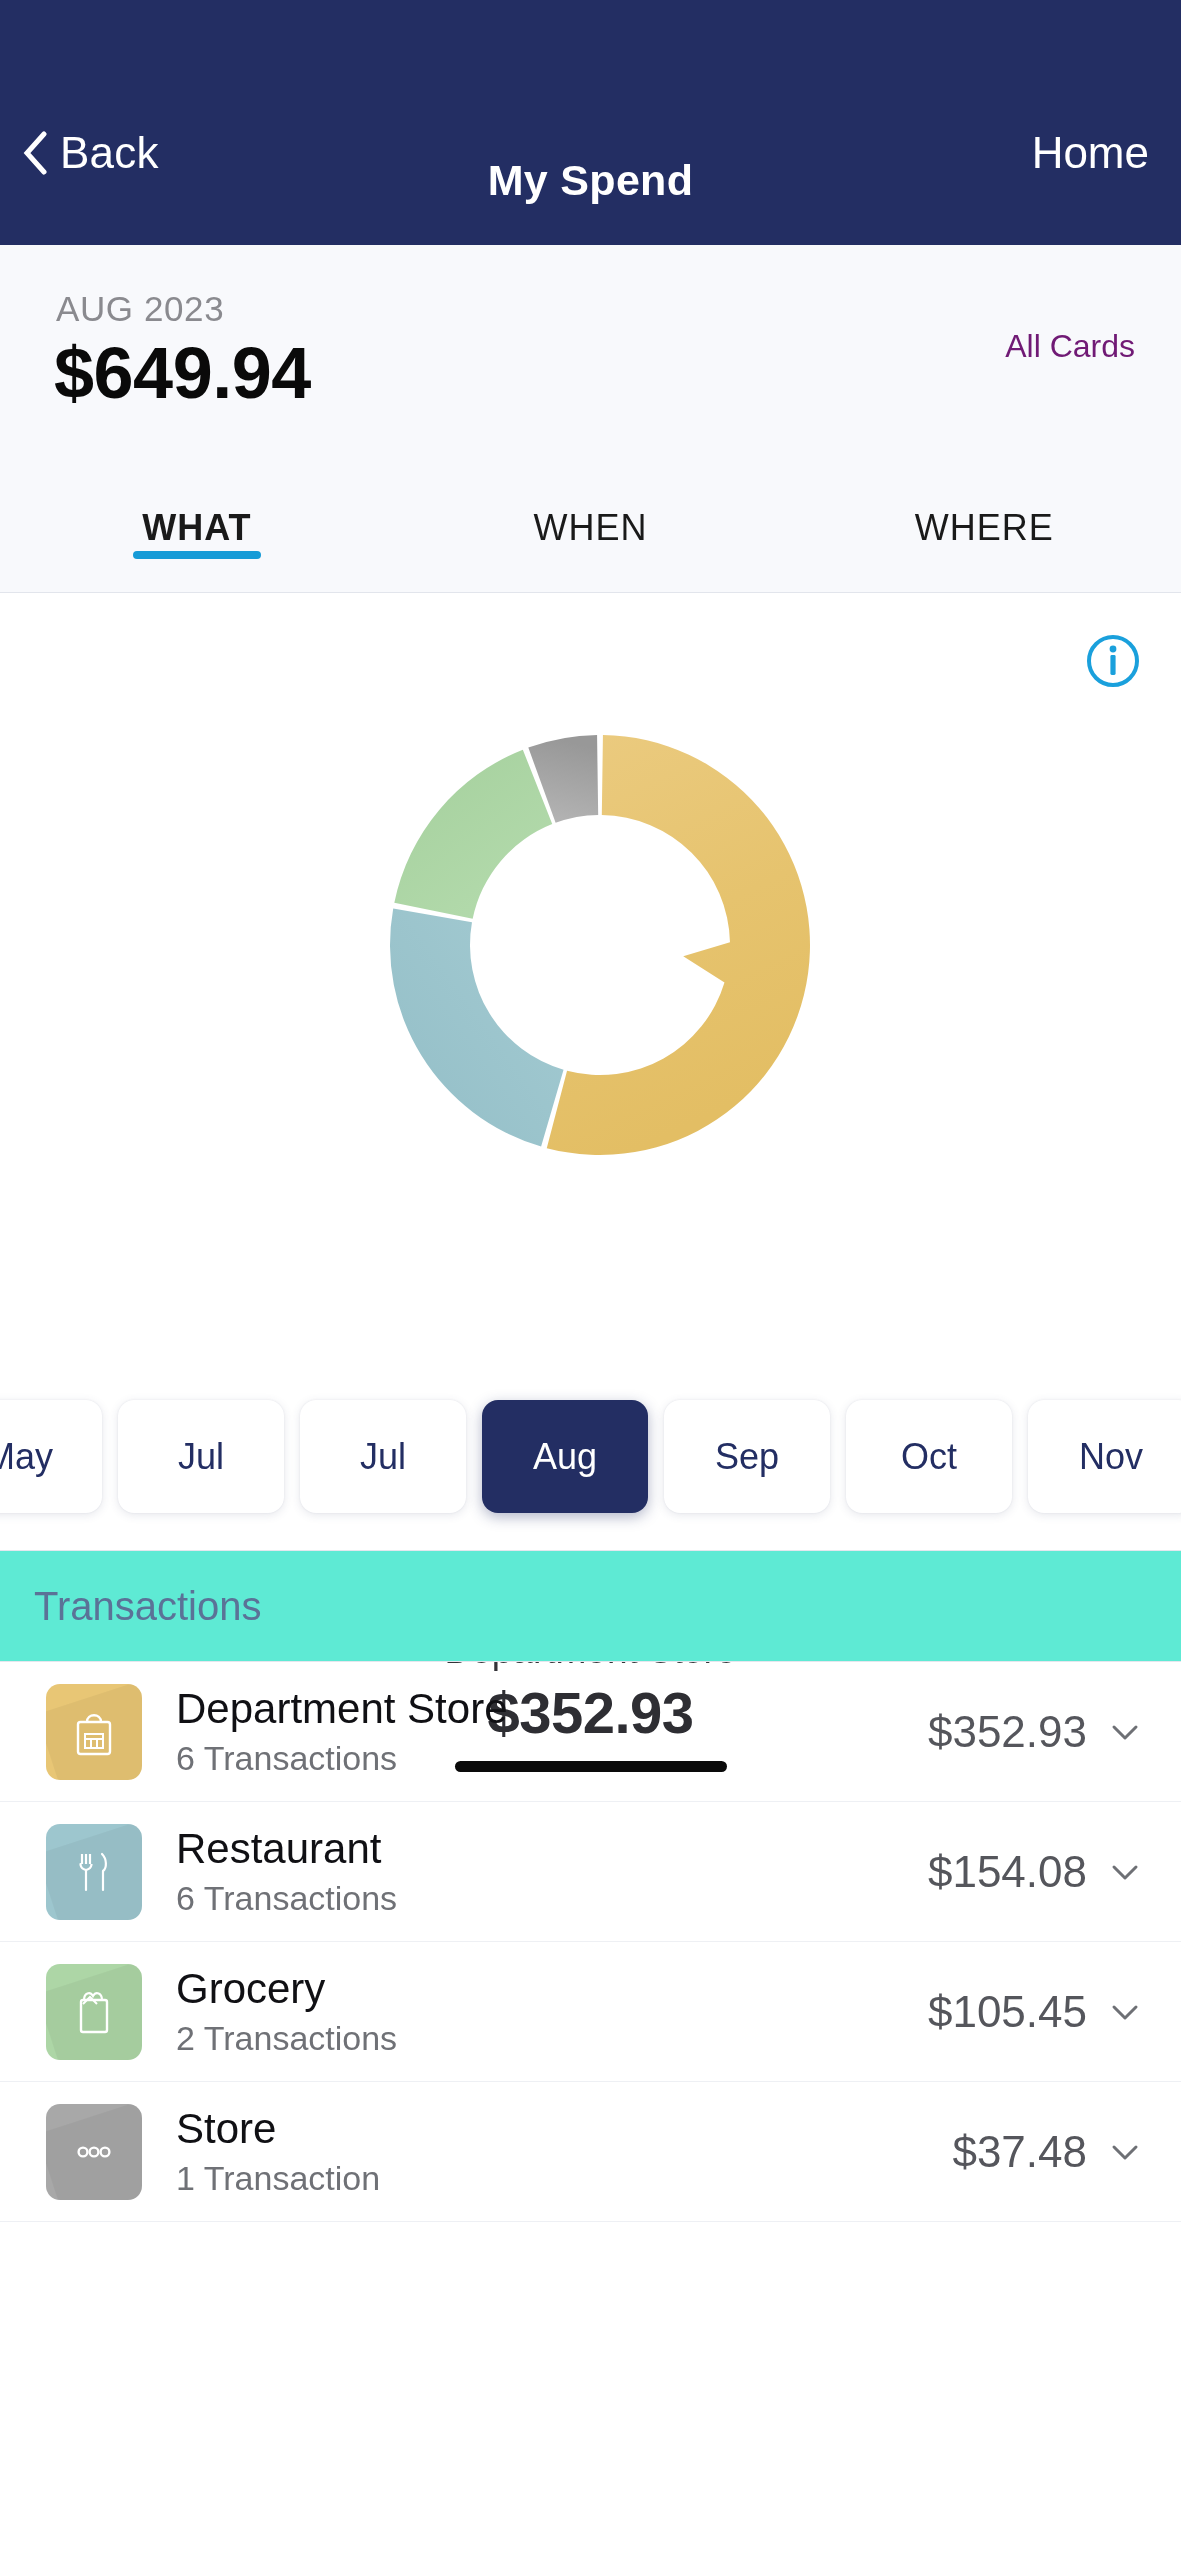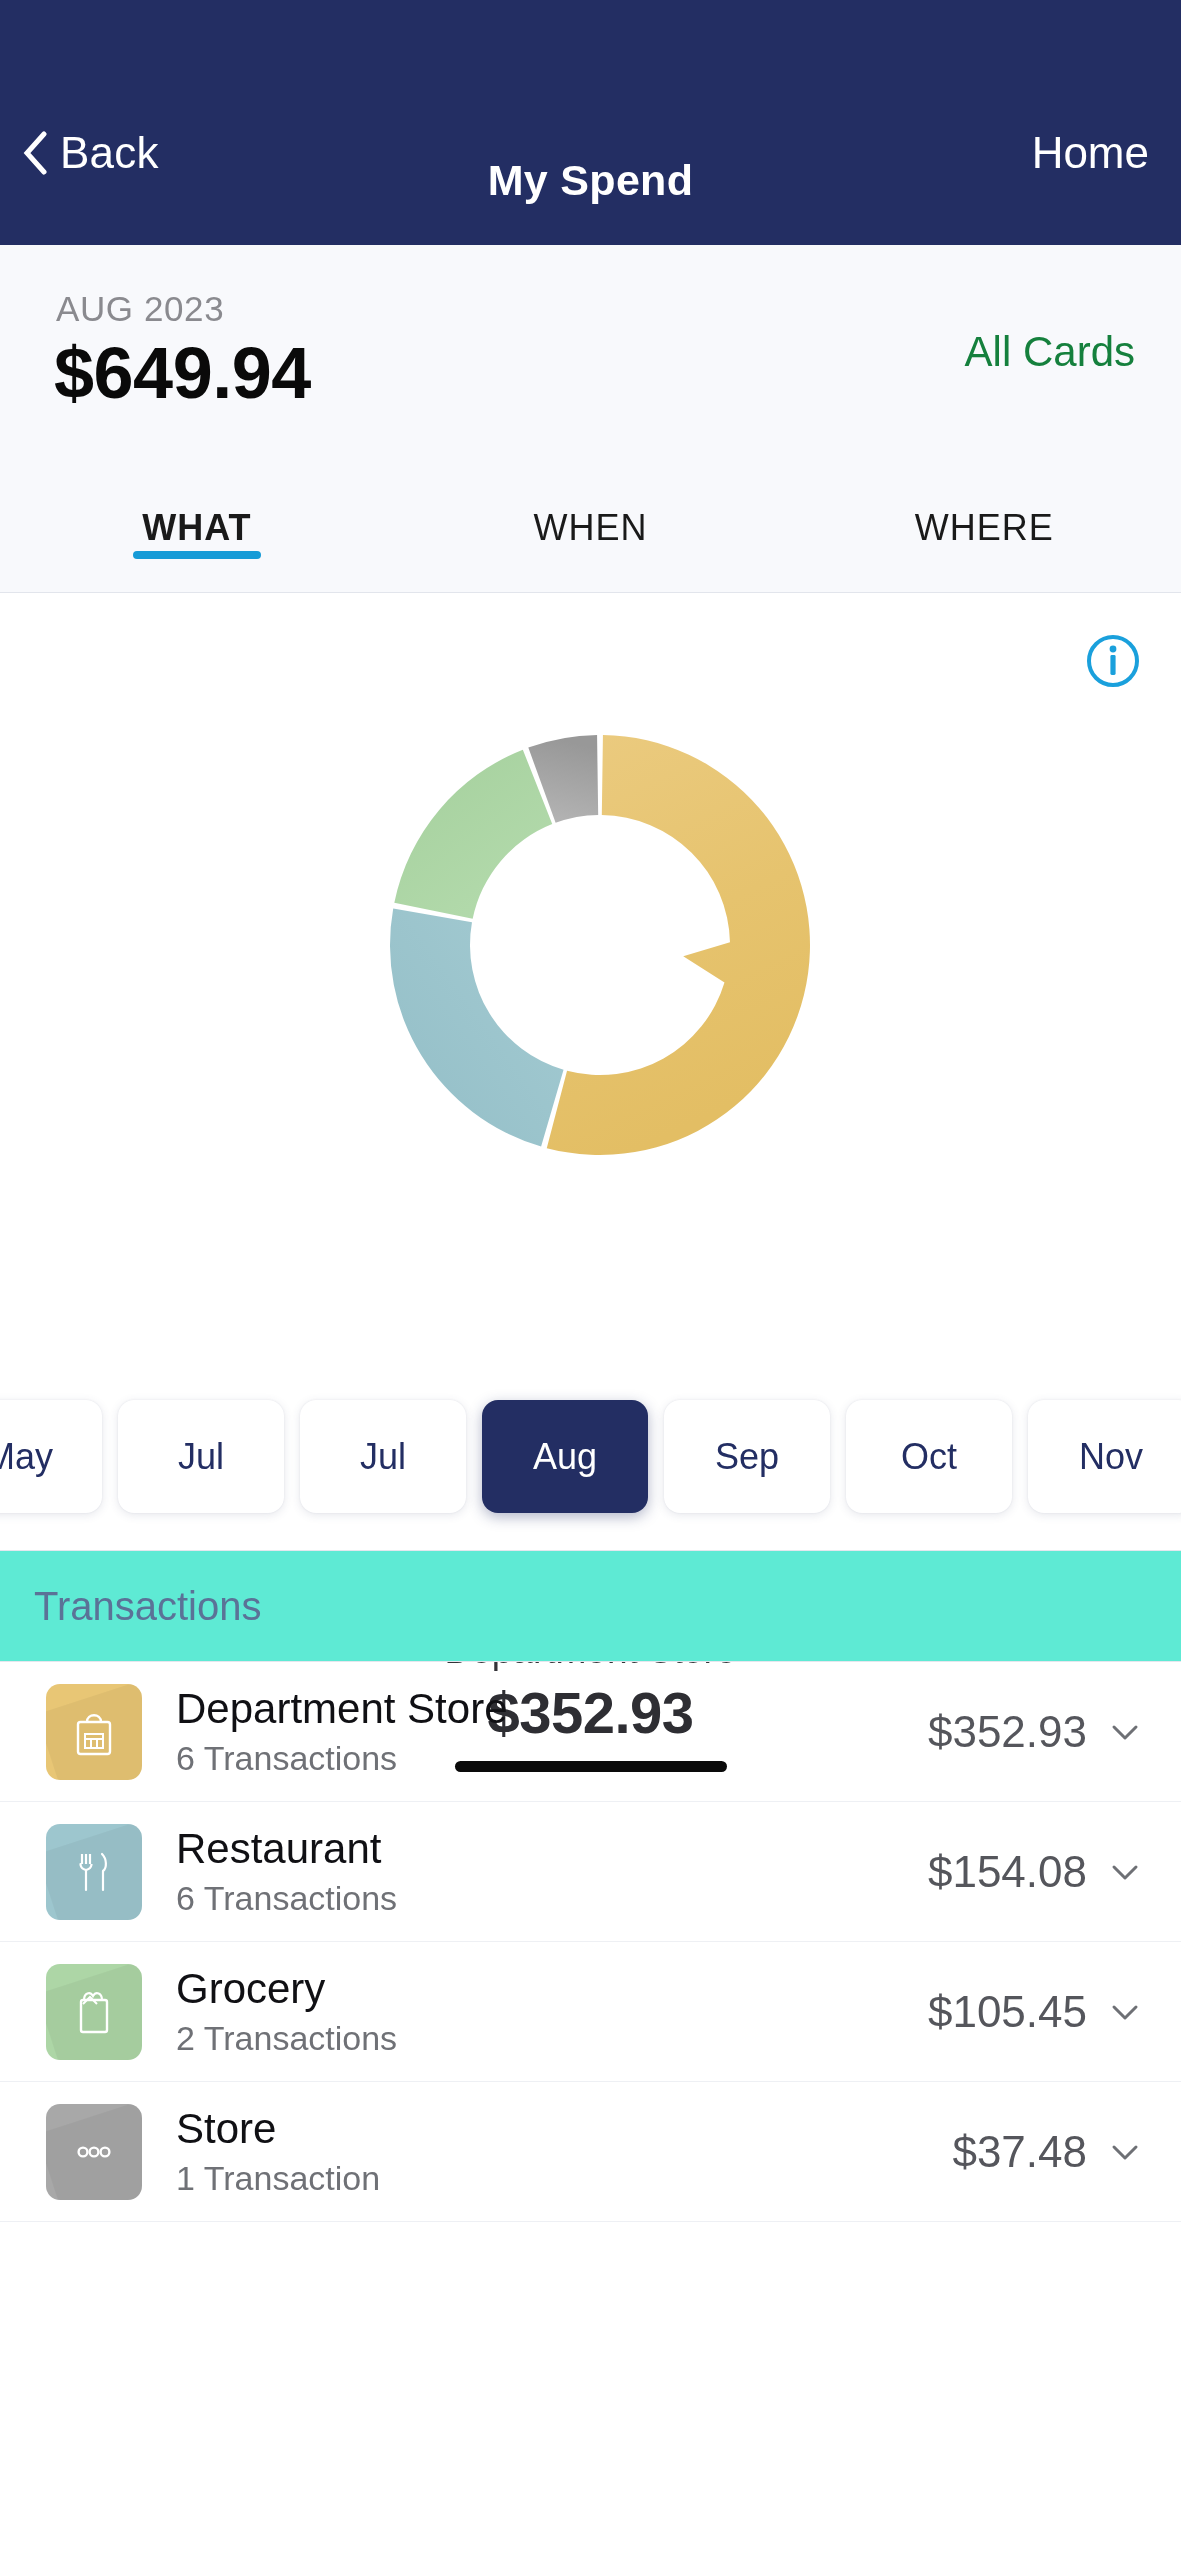--- a/index.html
+++ b/index.html
@@ -40,21 +40,21 @@
   .sum-period {
     position: absolute; left: 56px; top: 289px;
     font-size: 35px; color: #8A8A8F; letter-spacing: .6px;
   }
   .sum-amount {
     position: absolute; left: 54px; top: 332px;
     font-size: 72px; font-weight: bold; color: #0A0A0A; letter-spacing: -.5px;
   }
   .sum-cards {
     position: absolute; right: 46px; top: 328px;
-    font-size: 42px; color: #15803d;
+    font-size: 32px; color: #701a75;
   }
 
   
   .tabs {
     position: absolute; left: 0; top: 480px; width: 1181px; height: 113px;
     display: flex;
   }
   .tab {
     flex: 1; position: relative;
     display: flex; align-items: flex-start; justify-content: center;

